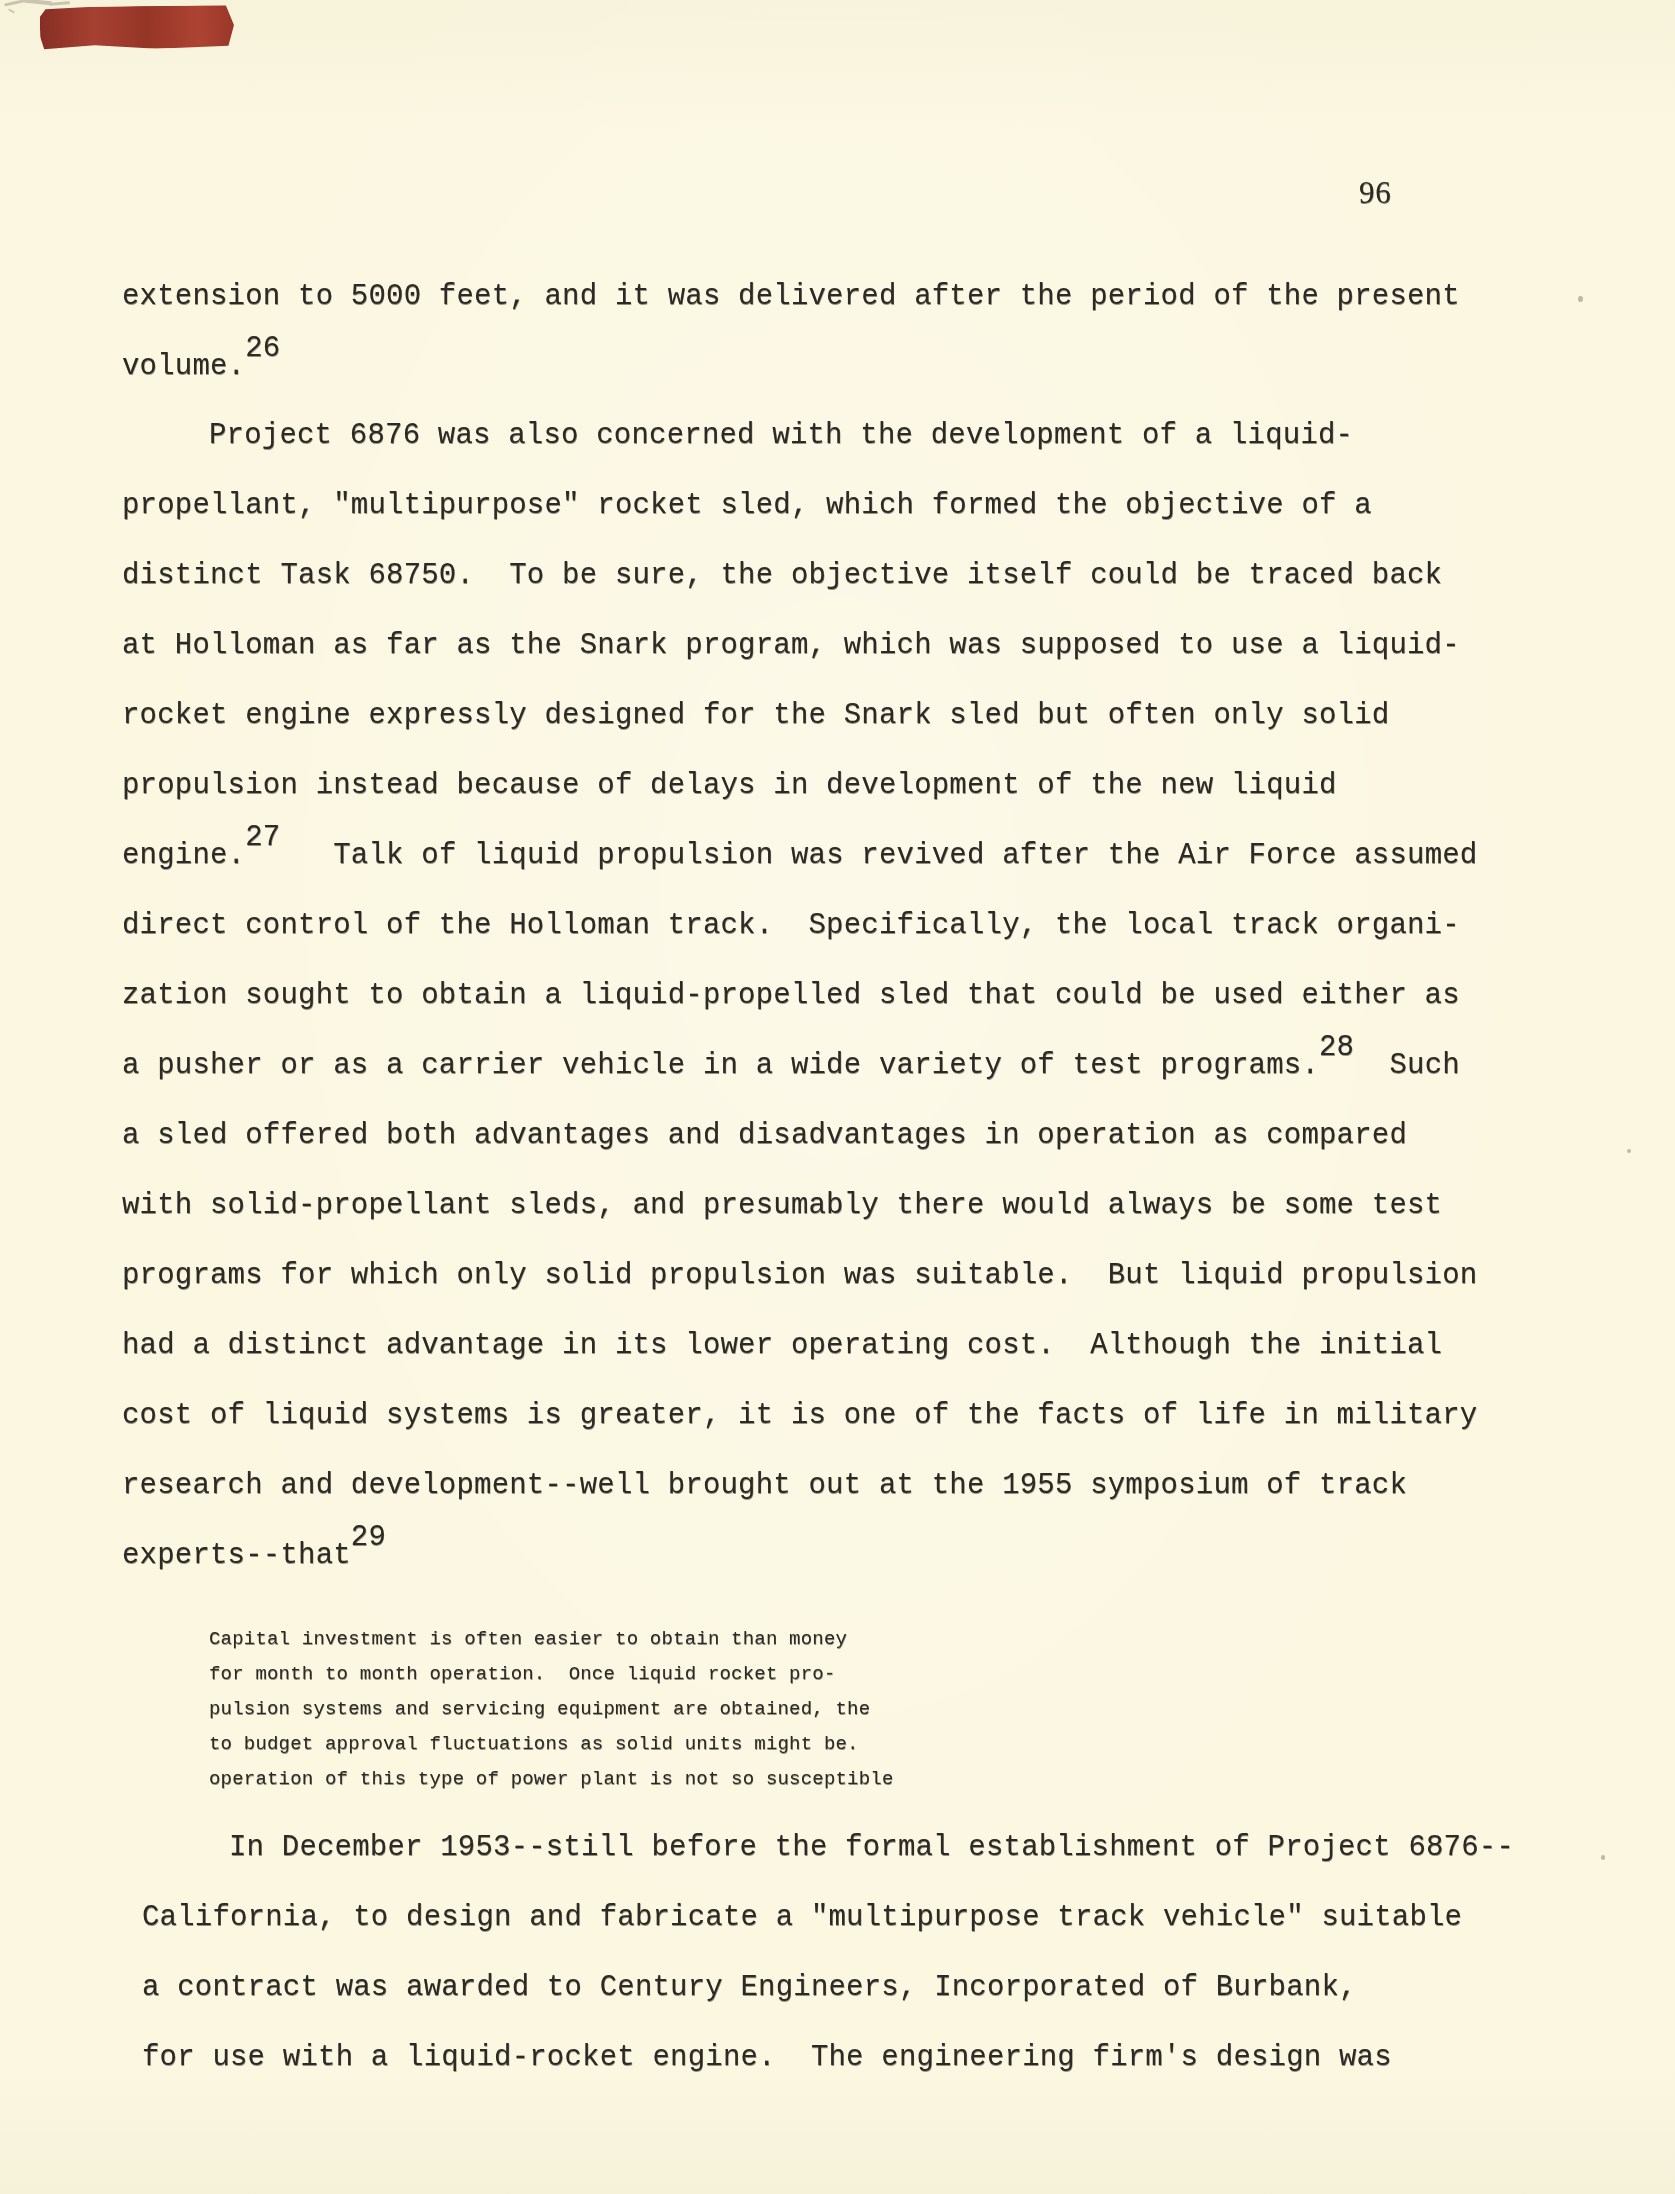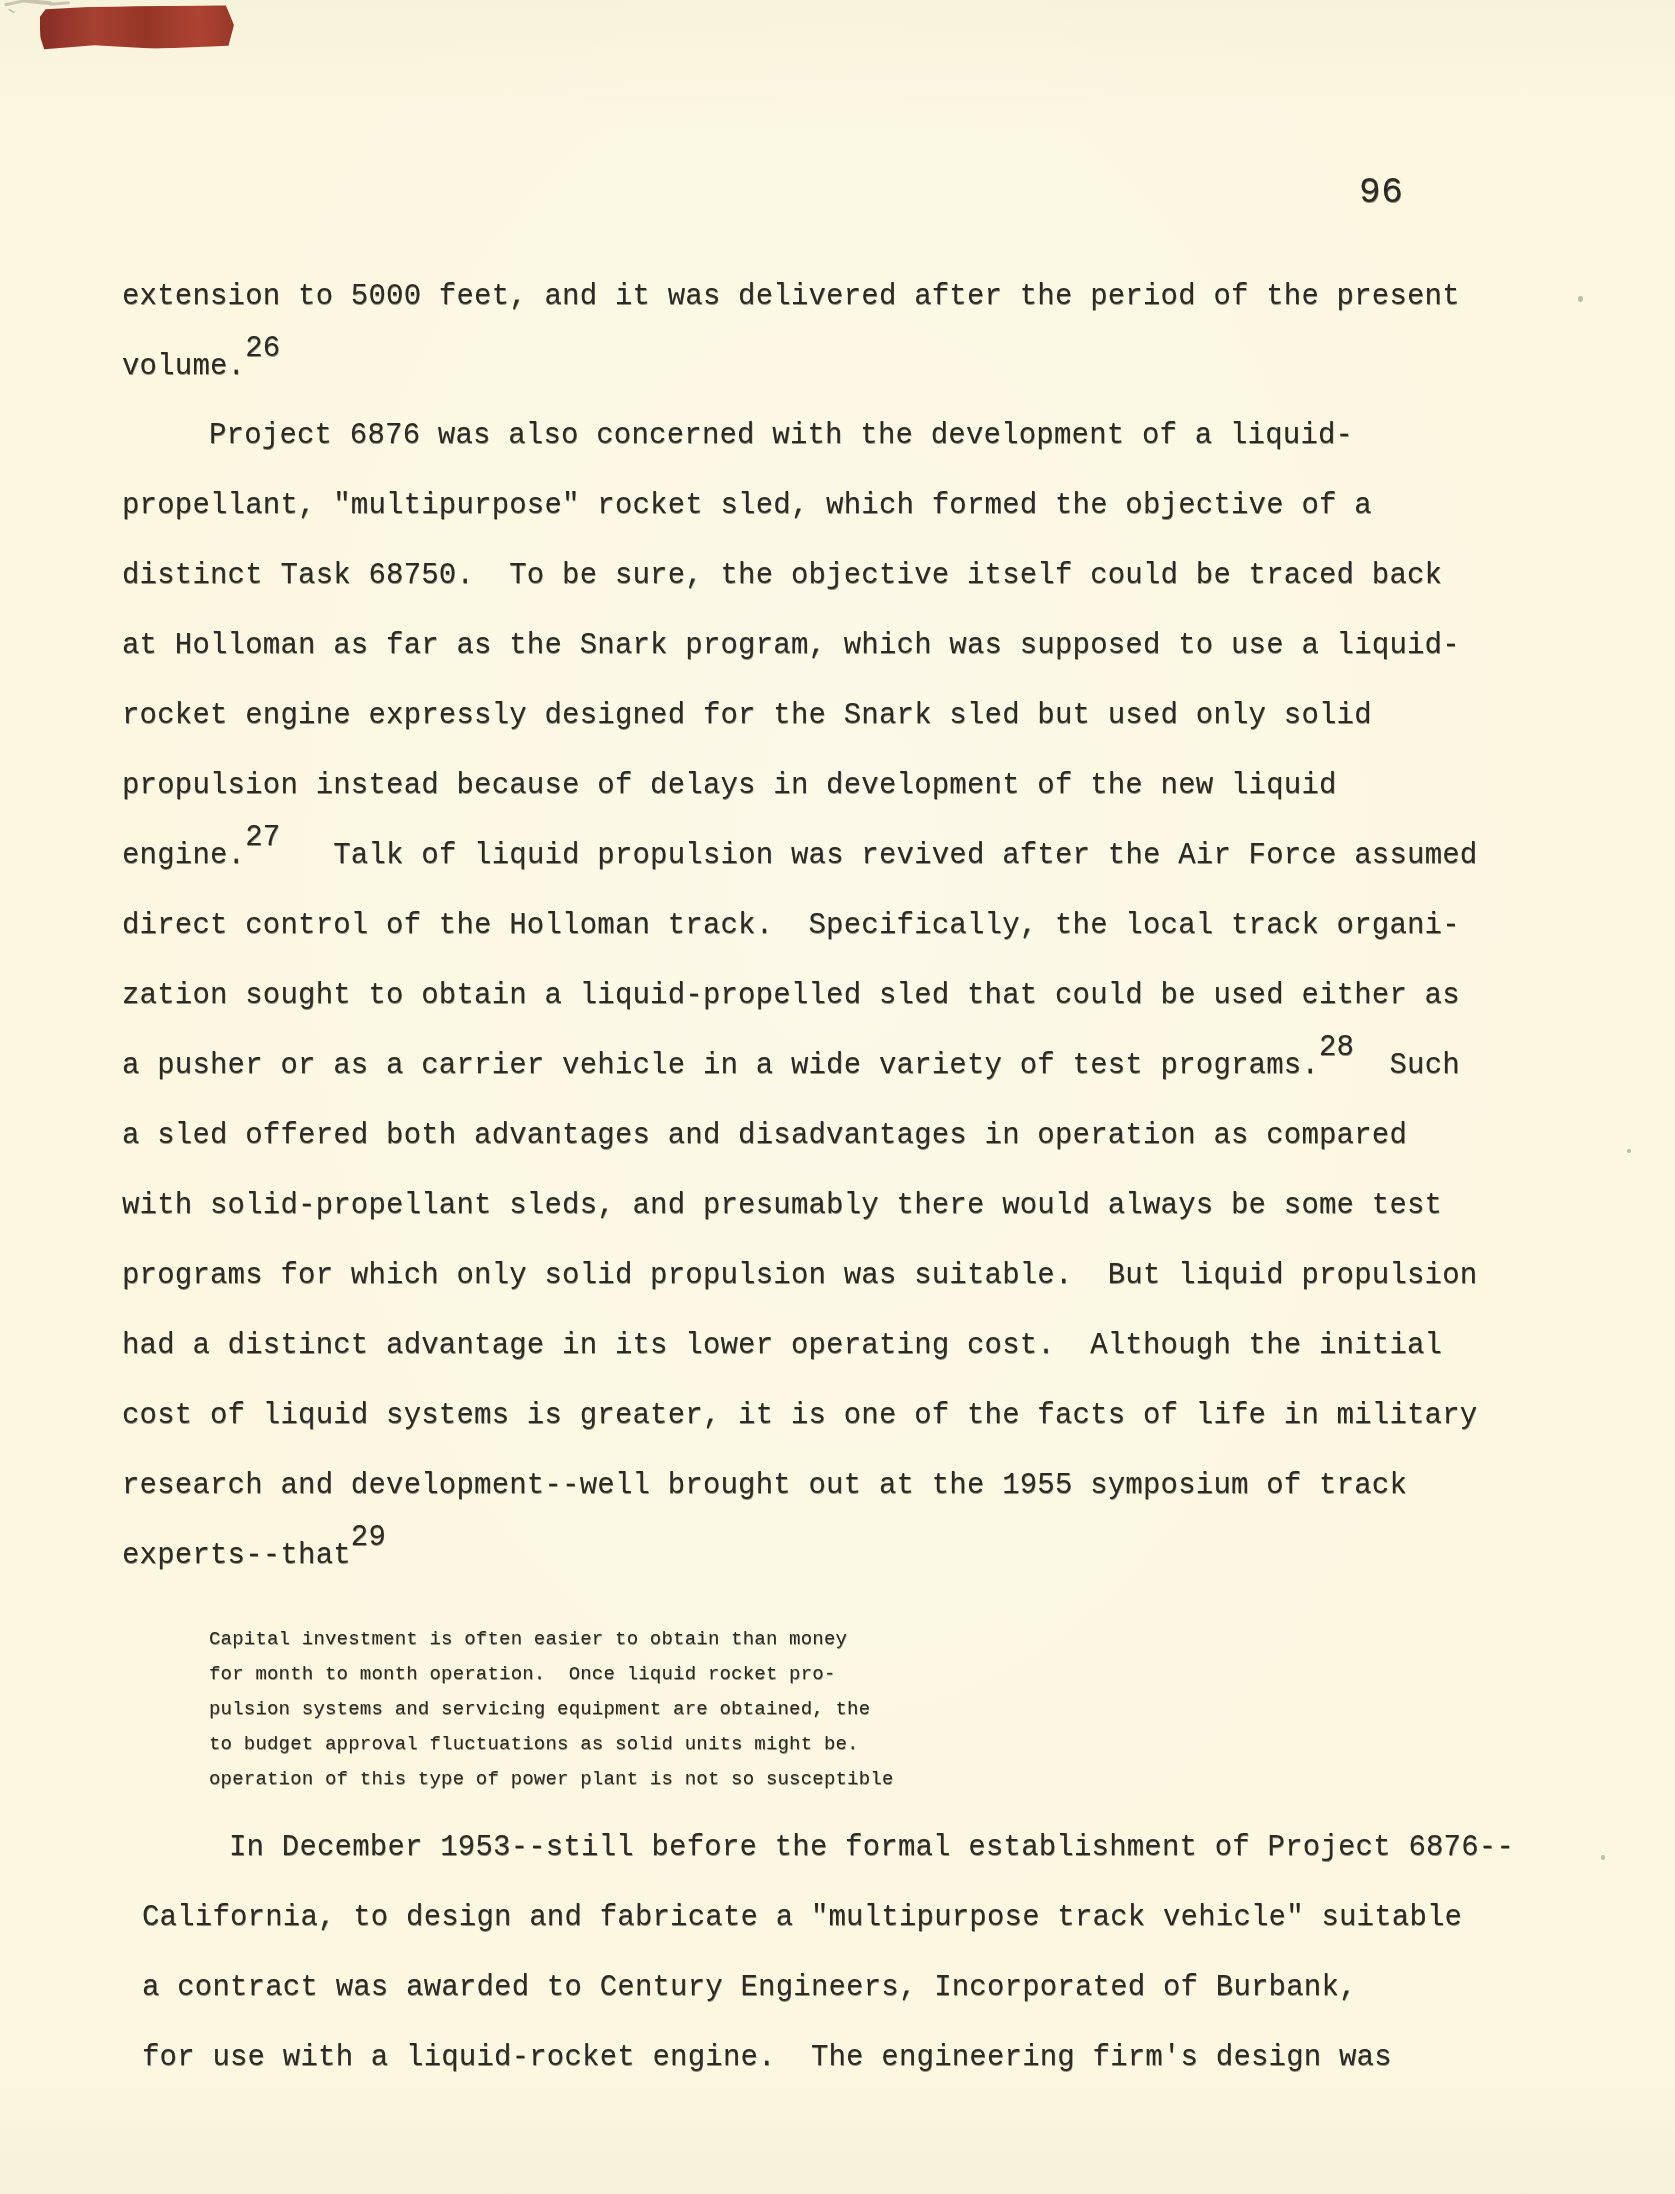--- a/index.html
+++ b/index.html
@@ -36,24 +36,25 @@
     top:1622px;
     font-size:19px;
     letter-spacing:0.2px;
     line-height:35px;
     text-shadow:0.4px 0.5px 0.5px rgba(45,40,34,0.5);
   }
   .pagenum{
     position:absolute;
     left:1359px;
     top:172px;
-    font-size:36px;
+    font-size:31px;
     line-height:42px;
     letter-spacing:0.7px;
     text-shadow:0.5px 0.6px 0.6px rgba(45,40,34,0.55);
+    font-family:Liberation Serif, serif;
   }
   .red-mark{
     position:absolute;
     left:40px;
     top:5.6px;
     width:194px;
     height:43px;
     background:linear-gradient(90deg,#7e1f16 0%,#a03325 28%,#8e2719 55%,#a83626 82%,#92291b 100%);
     transform:rotate(-0.9deg);
     clip-path:polygon(0 22%,3% 4%,30% 0,96% 2%,100% 48%,97% 96%,60% 100%,28% 90%,2% 97%,0 68%);
@@ -111,21 +112,21 @@
   <div class="textblock" style="top:262px;">
     <div class="line"><span>extension to 5000 feet, and it was delivered after the period of the present</span><span class="sup"></span><span></span></div>
     <div class="line"><span>volume.</span><span class="sup">26</span><span></span></div>
   </div>
 
   <div class="textblock" style="top:401px;">
     <div class="line indent"><span>Project 6876 was also concerned with the development of a liquid-</span><span class="sup"></span><span></span></div>
     <div class="line"><span>propellant, "multipurpose" rocket sled, which formed the objective of a</span><span class="sup"></span><span></span></div>
     <div class="line"><span>distinct Task 68750.  To be sure, the objective itself could be traced back</span><span class="sup"></span><span></span></div>
     <div class="line"><span>at Holloman as far as the Snark program, which was supposed to use a liquid-</span><span class="sup"></span><span></span></div>
-    <div class="line"><span>rocket engine expressly designed for the Snark sled but used only solid</span><span class="sup"></span><span></span></div>
+    <div class="line"><span>rocket engine expressly designed for the Snark sled but often only solid</span><span class="sup"></span><span></span></div>
     <div class="line"><span>propulsion instead because of delays in development of the new liquid</span><span class="sup"></span><span></span></div>
     <div class="line"><span>engine.</span><span class="sup">27</span><span>   Talk of liquid propulsion was revived after the Air Force assumed</span></div>
     <div class="line"><span>direct control of the Holloman track.  Specifically, the local track organi-</span><span class="sup"></span><span></span></div>
     <div class="line"><span>zation sought to obtain a liquid-propelled sled that could be used either as</span><span class="sup"></span><span></span></div>
     <div class="line"><span>a pusher or as a carrier vehicle in a wide variety of test programs.</span><span class="sup">28</span><span>  Such</span></div>
     <div class="line"><span>a sled offered both advantages and disadvantages in operation as compared</span><span class="sup"></span><span></span></div>
     <div class="line"><span>with solid-propellant sleds, and presumably there would always be some test</span><span class="sup"></span><span></span></div>
     <div class="line"><span>programs for which only solid propulsion was suitable.  But liquid propulsion</span><span class="sup"></span><span></span></div>
     <div class="line"><span>had a distinct advantage in its lower operating cost.  Although the initial</span><span class="sup"></span><span></span></div>
     <div class="line"><span>cost of liquid systems is greater, it is one of the facts of life in military</span><span class="sup"></span><span></span></div>

